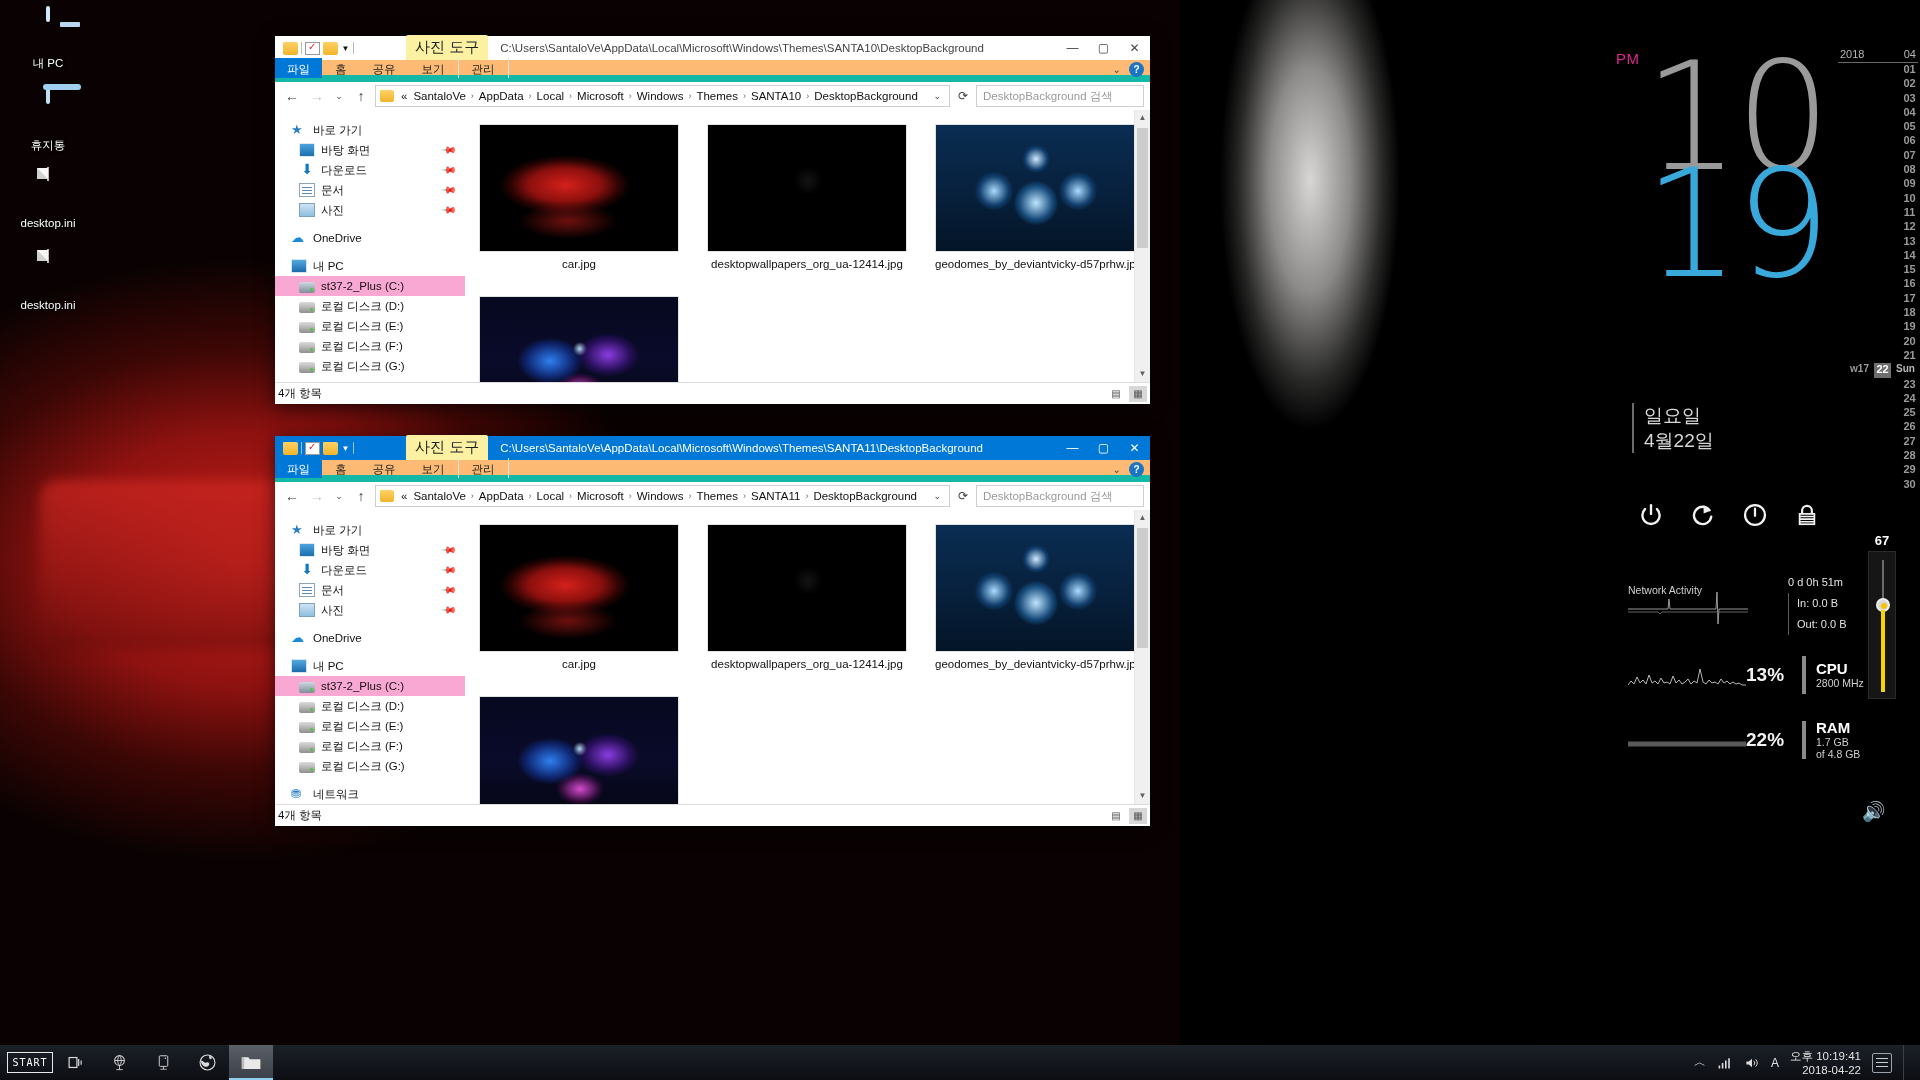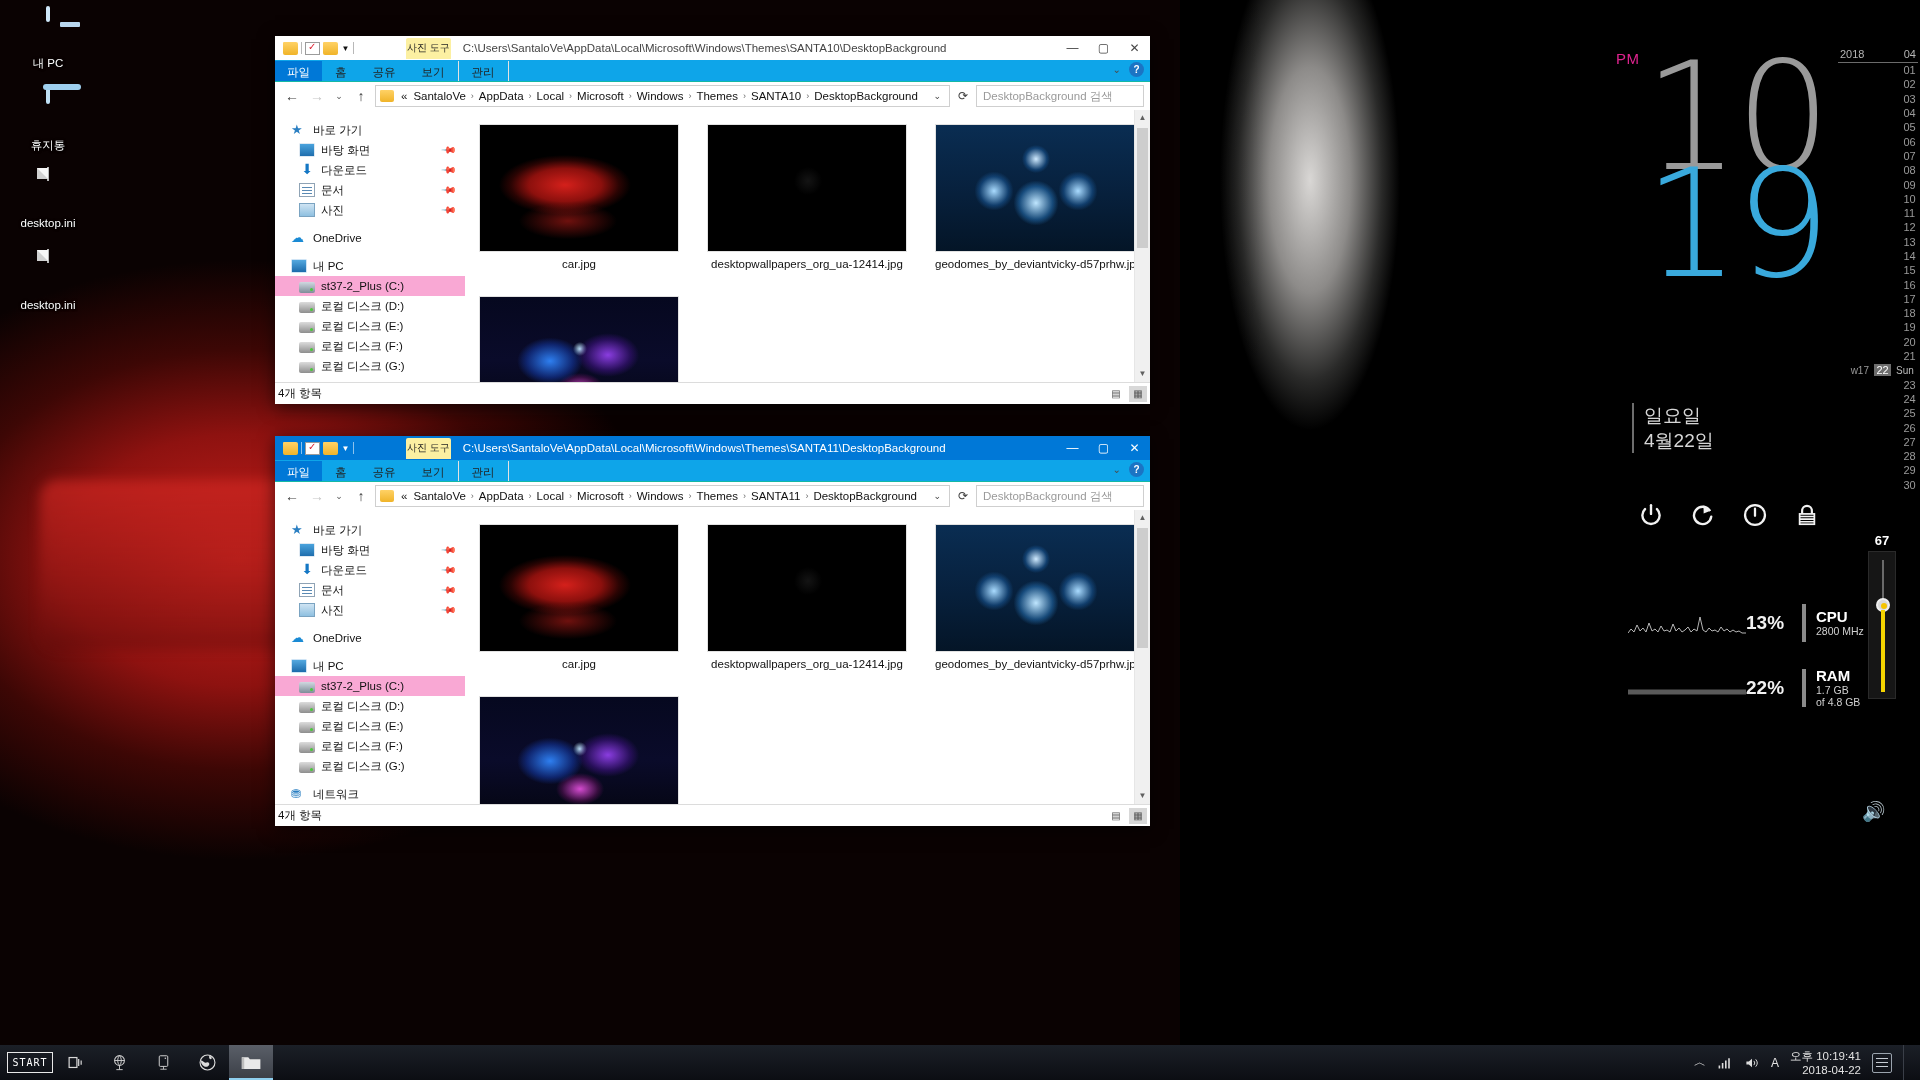--- a/index.html
+++ b/index.html
@@ -74,34 +74,34 @@
   .qat .qi { width: 15px; height: 13px; }
   .qi.folder { background: linear-gradient(180deg,#ffd266,#f0b429); border-radius: 1px 2px 2px 2px; }
   .qi.props { background: #fff; border: 1px solid #9b9b9b; position: relative; }
   .qi.props:after { content:"✓"; position:absolute; left:2px; top:-2px; font-size:10px; color:#d23; }
   .qi.sep { width: 1px; height: 12px; background: rgba(0,0,0,.28); }
   .qi.caret { width: 9px; color: #111; font-size: 8px; line-height: 13px; text-align: center; }
   .tbar.active .qi.sep { background: rgba(255,255,255,.55); }
   .tbar.active .qi.caret { color: #fff; }
 
   .tool-tab {
-    background: #fcf0a2; color: #222; font-size: 10px;
-    padding: 3px 1px 4px; margin-left: 52px; border-radius: 2px 2px 0 0;
+    background: #fcf0a2; color: #222; font-size: 15px;
+    padding: 3px 9px 4px; margin-left: 52px; border-radius: 2px 2px 0 0;
   }
   .tbar-title { font-size: 11.5px; margin-left: 12px; }
   .tbar.active .tbar-title { color: #fff; }
   .tbar.inactive .tbar-title { color: #444; }
   .wbtns { position: absolute; right: 0; top: 0; display: flex; height: 24px; }
   .wbtn { width: 31px; height: 24px; display: flex; align-items: center; justify-content: center;
     font-size: 12px; color: #444; }
   .tbar.active .wbtn { color: #fff; }
 
   
-  .ribbon { height: 22px; border-bottom: 1px solid #14b8a6; display: flex; align-items: flex-end;
-    background: #0ea5e9; position: relative; }
+  .ribbon { height: 22px; border-bottom: 7px solid #14b8a6; display: flex; align-items: center;
+    background: #fdba74; position: relative; }
   .rtab { font-size: 11.5px; color: #222; padding: 3px 13px 0; line-height: 17px; }
   .rtab.file { background: #0078d7; color: #fff; padding: 3px 12px 0; }
   .rtab.manage { border-left: 1px solid #e3e3e3; }
   .rtab.sepend { border-right: 1px solid #e3e3e3; }
   .ribbon-right { position: absolute; right: 6px; top: 2px; display: flex; align-items: center; gap: 8px; }
   .chev { color: #4a4a4a; font-size: 10px; }
   .help { width: 15px; height: 15px; border-radius: 50%; background: #1b74c4; color: #fff;
     font-size: 10px; line-height: 15px; text-align: center; font-weight: bold; }
 
   
@@ -197,21 +197,21 @@
 
   .g-date { position: absolute; left: 1632px; top: 403px; width: 160px;
     border-left: 2px solid #6d6d6d; padding-left: 10px; color: #d6d6d6;
     font-size: 19px; line-height: 25px; }
   .g-power { position: absolute; left: 1638px; top: 502px; display: flex; gap: 26px; color: #f2f2f2; }
   .pwi { width: 26px; height: 26px; }
 
   .g-cal { position: absolute; left: 1838px; top: 48px; width: 80px; color: #9a9a9a; font-size: 11px; }
   .cal-head { display: flex; justify-content: space-between; padding: 0 2px 2px 2px;
     border-bottom: 1px solid #6b6b6b; color: #b5b5b5; }
-  .cal-row { height: 14.3px; display: flex; align-items: center; justify-content: flex-end; gap: 5px; }
+  .cal-row { height: 14.3px; display: flex; justify-content: flex-end; gap: 5px; font-weight: bold; }
   .cal-row .dnum { width: 17px; text-align: center; }
   .cal-row.today .dnum { background: #6d6d6d; color: #fff; }
   .cal-row .wk { font-size: 10px; color: #9a9a9a; }
   .cal-row .dow { font-size: 10px; color: #b9b9b9; width: 22px; text-align: left; }
 
   .g-sys { position: absolute; left: 1628px; top: 578px; width: 292px; color: #dcdcdc; }
   .net-title { font-size: 10.5px; color: #cfcfcf; }
   .net-box { position: relative; height: 46px; margin-top: 6px; }
   .net-graph { position: absolute; left: 0; top: 6px; width: 120px; height: 36px; }
   .net-right { position: absolute; left: 160px; top: -12px; font-size: 11px; line-height: 21px; color: #e3e3e3; }
@@ -700,20 +700,32 @@
         <div class="cal-row">
           <span class="dnum">29</span>
         </div>
         <div class="cal-row">
           <span class="dnum">30</span>
         </div>
       </div>
   </div>
 
   <div class="g-sys">
+    <div class="net-box">
+      <div class="net-title">Network Activity</div>
+      <svg class="net-graph" viewBox="0 0 120 36" preserveAspectRatio="none">
+        <path d="M0 19 H40 L41 9 L42 19 H88 L89 2 L90 34 L91 19 H120" stroke="#a8a8a8" stroke-width="0.9" fill="none"></path>
+        <path d="M0 22 H30 L32 24 L34 22 H120" stroke="#6f6f6f" stroke-width="0.9" fill="none"></path>
+      </svg>
+      <div class="net-right">
+        <span>0 d 0h 51m</span>
+        <span class="sep">In: 0.0 B</span>
+        <span class="sep">Out: 0.0 B</span>
+      </div>
+    </div>
 
     <div class="meter">
       <svg class="graph" viewBox="0 0 118 24" preserveAspectRatio="none">
         <path d="M0 22 L3 18 L6 21 L9 14 L12 20 L15 17 L18 21 L21 12 L24 20 L27 18 L30 21 L33 15 L36 20 L39 19 L42 21 L45 13 L48 20 L51 17 L54 21 L57 19 L60 16 L63 21 L66 18 L69 20 L72 6 L75 19 L78 21 L81 17 L84 20 L87 19 L90 21 L93 16 L96 20 L99 18 L102 21 L105 19 L108 21 L111 20 L114 22 L118 22" stroke="#c9c9c9" stroke-width="0.9" fill="none"></path>
       </svg>
       <div class="pct">13%</div>
       <div class="bar"></div>
       <div>
         <div class="lbl">CPU</div>
         <div class="sub">2800 MHz</div>

